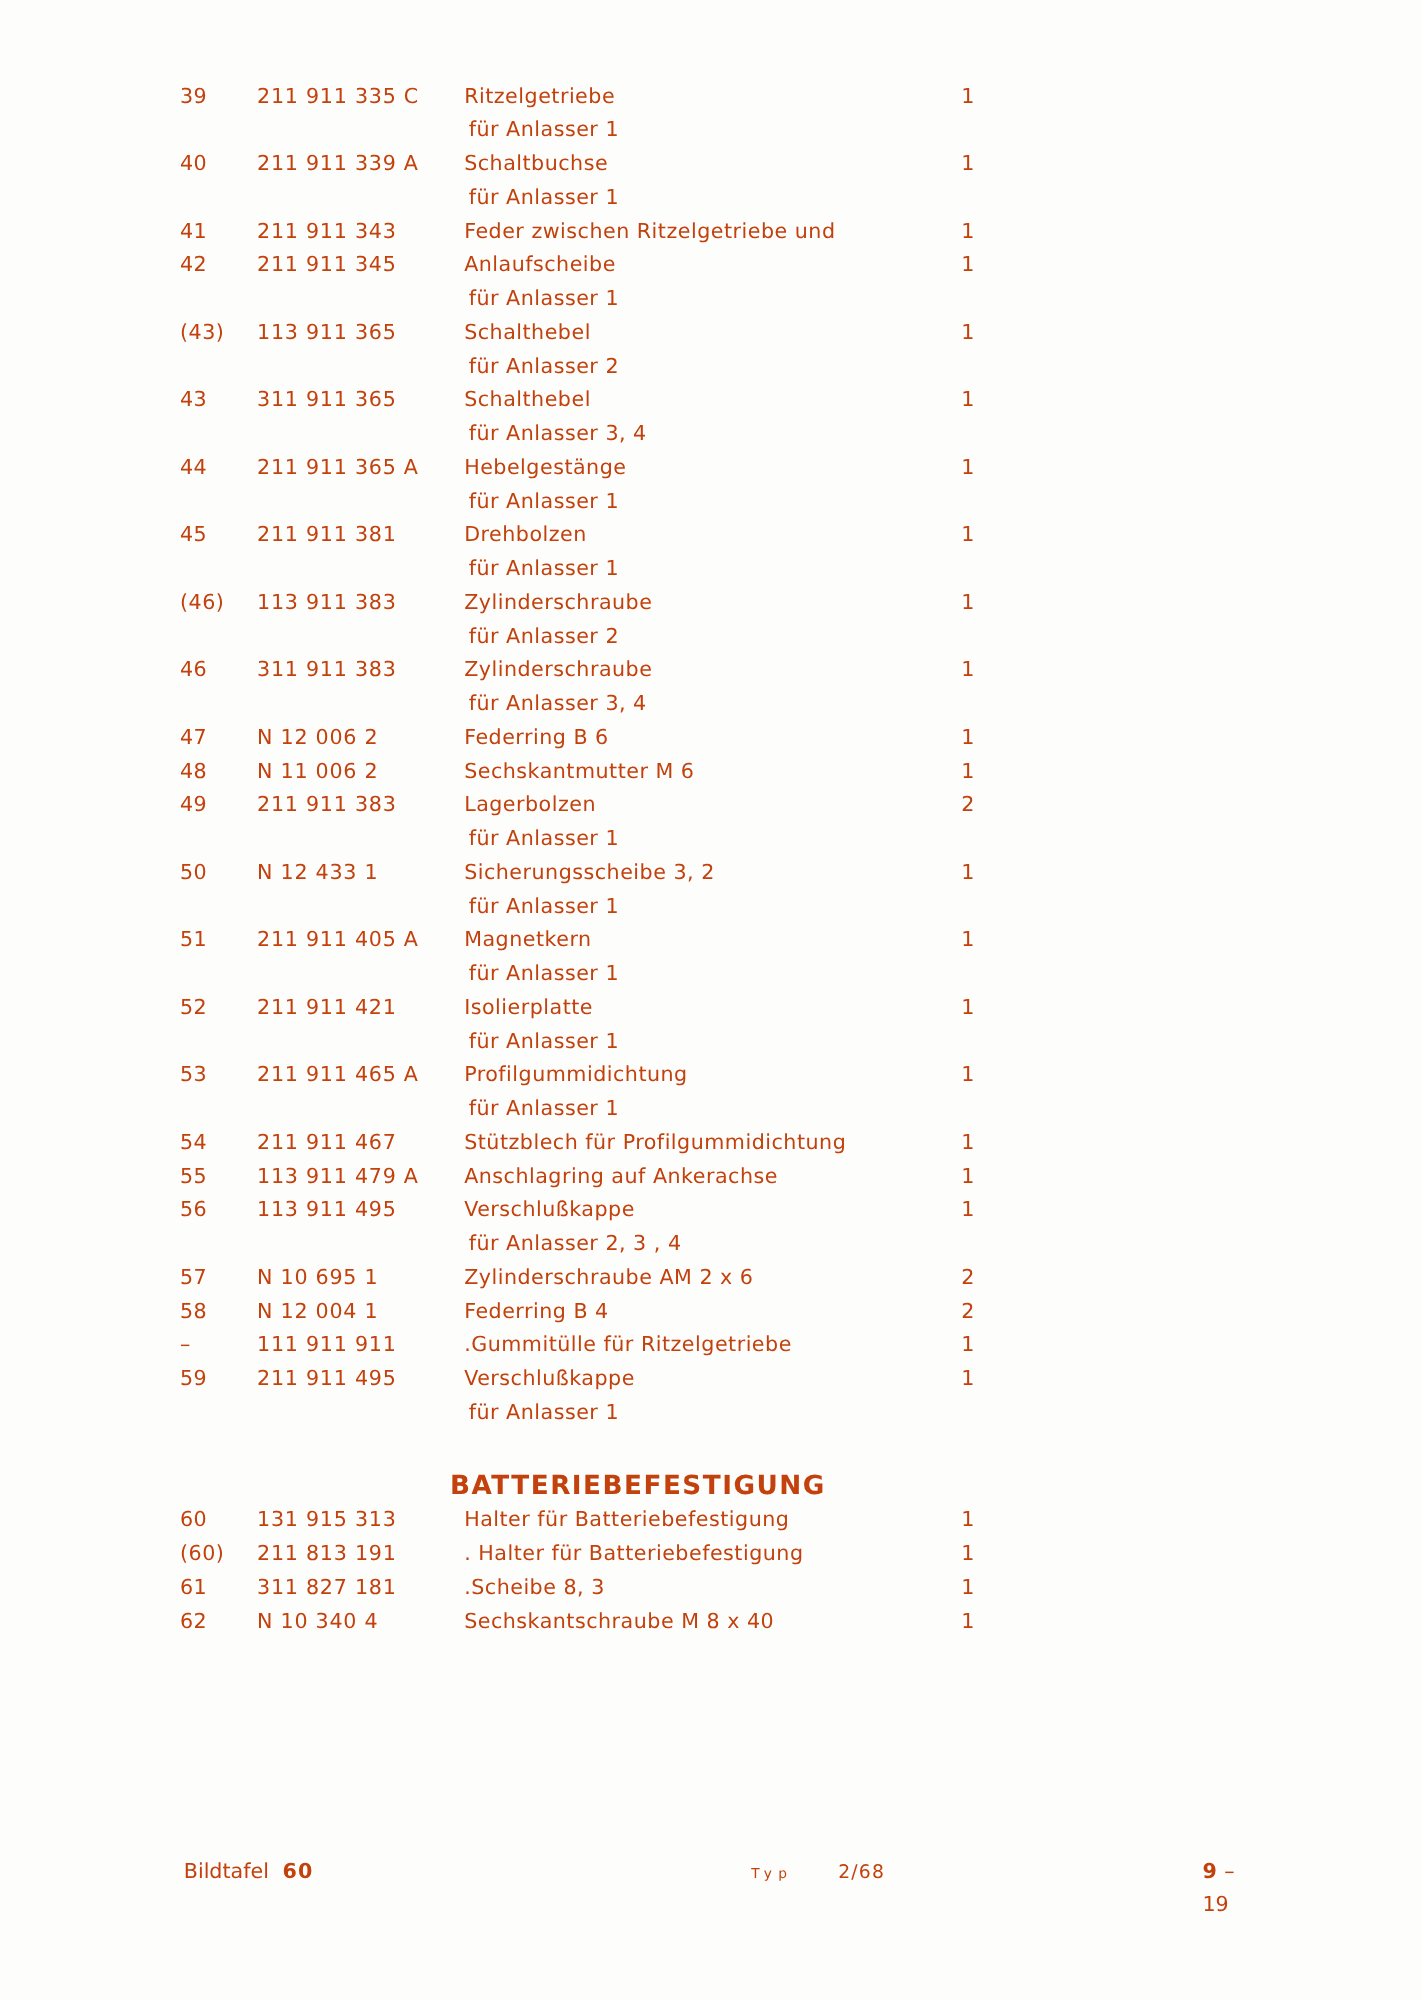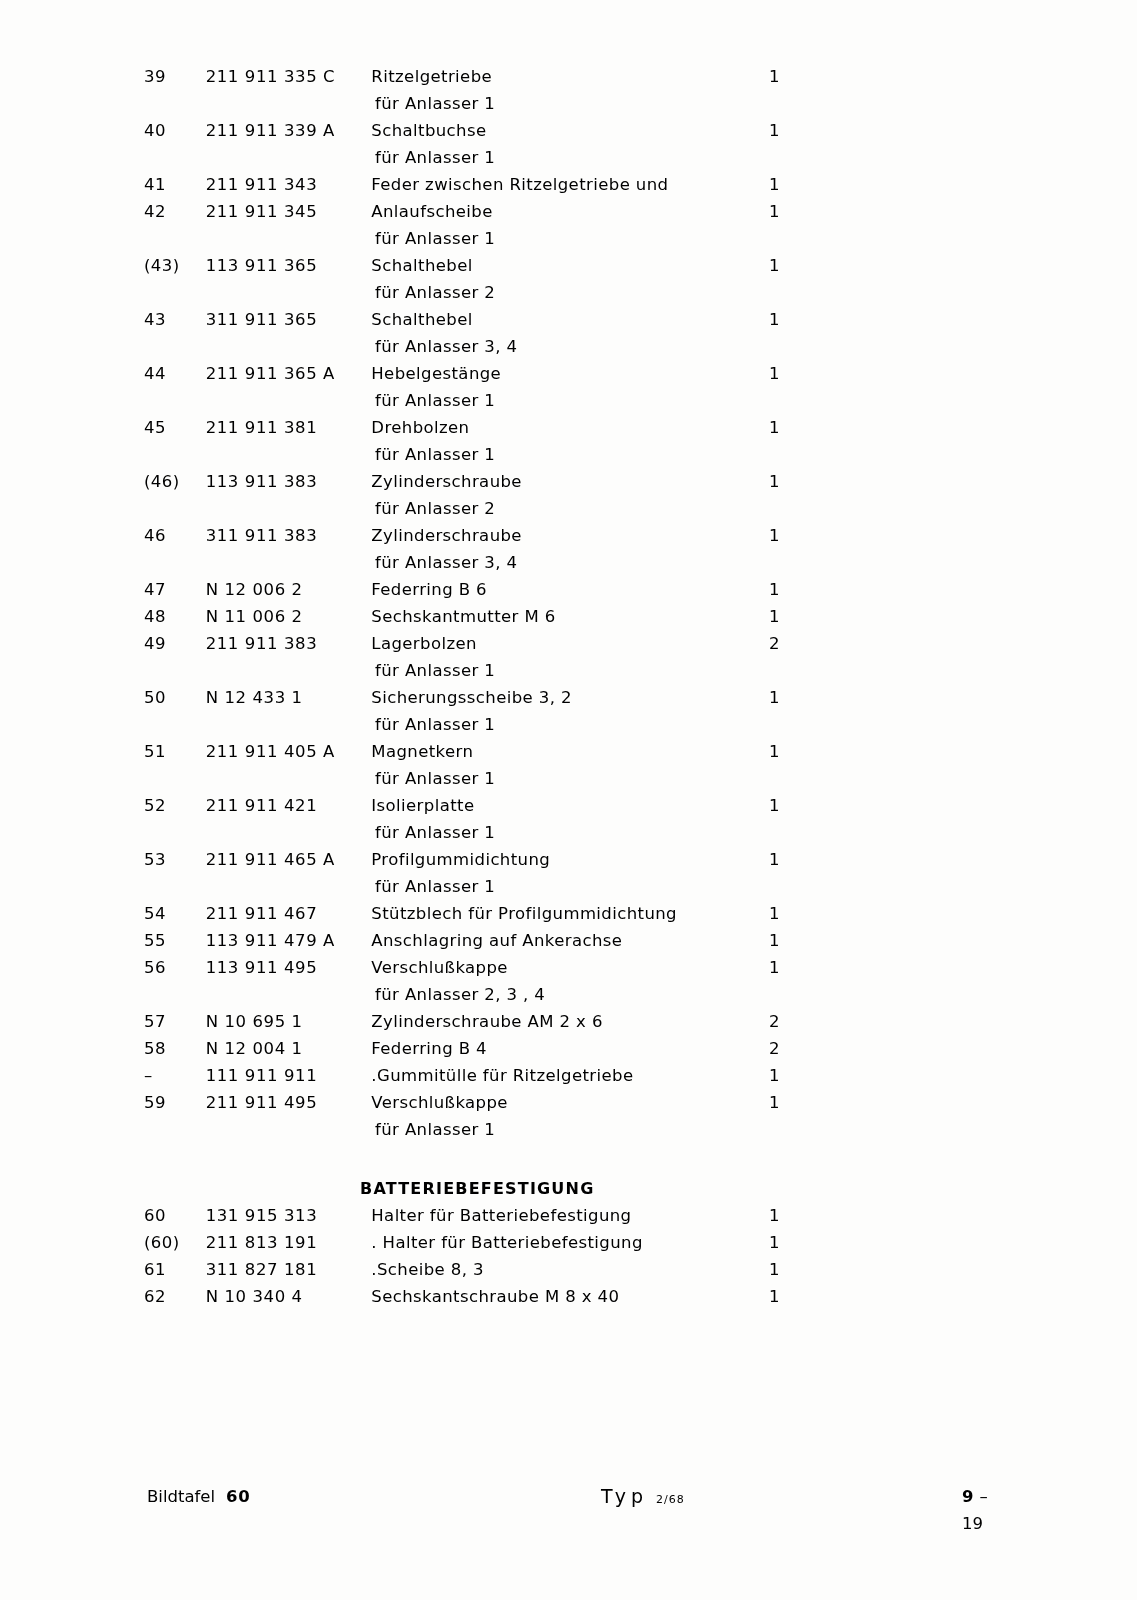--- a/index.html
+++ b/index.html
@@ -7,21 +7,21 @@
     padding: 0;
     background: #fdfdfc;
   }
   .page {
     position: relative;
     width: 1137px;
     height: 1600px;
     background: #fdfdfc;
     overflow: hidden;
     font-family: "DejaVu Sans", sans-serif;
-    color: #000000;
+    color: #c2410c;
     -webkit-font-smoothing: antialiased;
   }
   .table {
     position: absolute;
     top: 63px;
     left: 0;
     width: 1137px;
   }
   .row {
     position: relative;
@@ -58,38 +58,38 @@
   }
   .bold { font-weight: 700; }
   .spacer { height: 32px; }
   .row-heading {
     height: 27px;
     line-height: 27px;
   }
   .c-heading {
     display: inline-block;
     margin-left: 360px;
-    font-size: 16px;
+    font-size: 21px;
     font-weight: 700;
     letter-spacing: 1.2px;
   }
   .footer {
     position: absolute;
     top: 1483px;
     left: 0;
     width: 926px;
     height: 27px;
     line-height: 27px;
     font-size: 16.5px;
   }
   .footer-plate { position: absolute; left: 147px; }
   .footer-plate .num { font-weight: 700; margin-left: 11px; letter-spacing: 0.8px; }
   .footer-type { position: absolute; left: 601px; }
-  .footer-type .t { letter-spacing: 5px; margin-right: 8px; font-size: 19px; }
-  .footer-type .v { letter-spacing: 1px; font-size: 11px; }
+  .footer-type .t { letter-spacing: 5px; margin-right: 24px; font-size: 11px; }
+  .footer-type .v { letter-spacing: 1px; font-size: 15px; margin-left: 12px; }
   .footer-pageref { position: absolute; left: 962px; }
   .footer-pageref .g { font-weight: 700; }
   .footer-pageref .sep { margin: 0 6px; }
 </style>
 </head>
 <body>
 
 <div class="page">
 
   <div class="table" id="rows-container">

